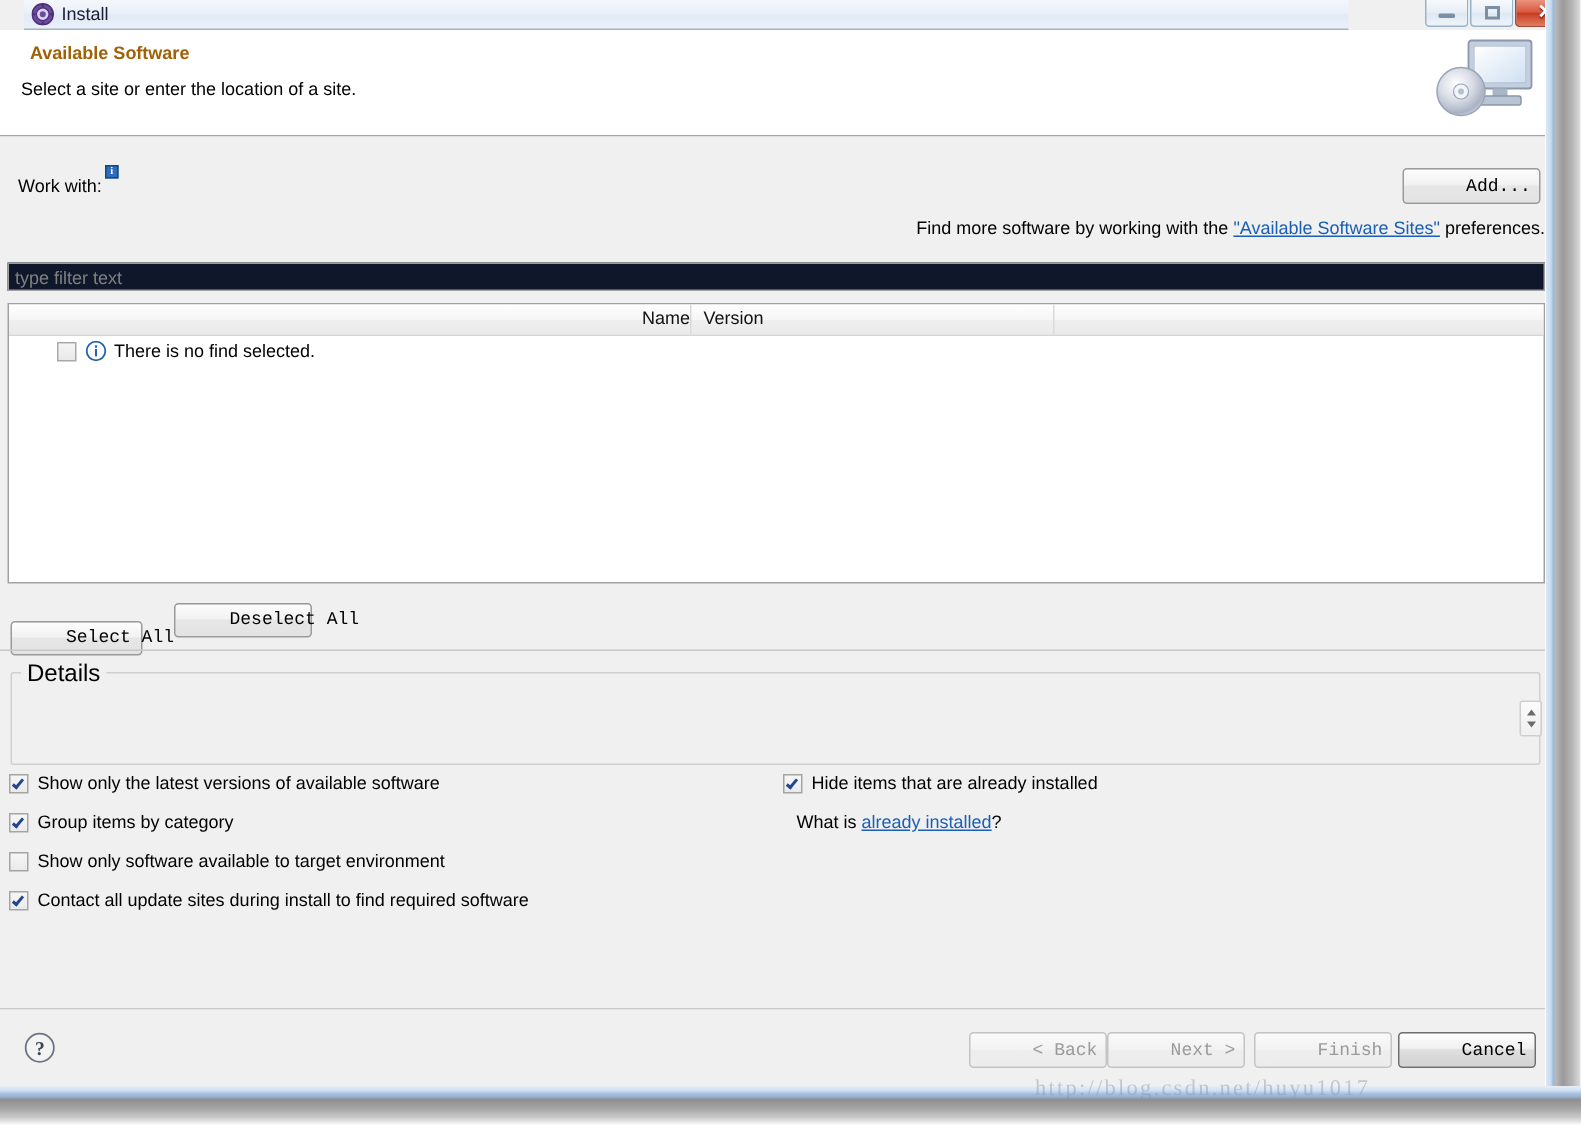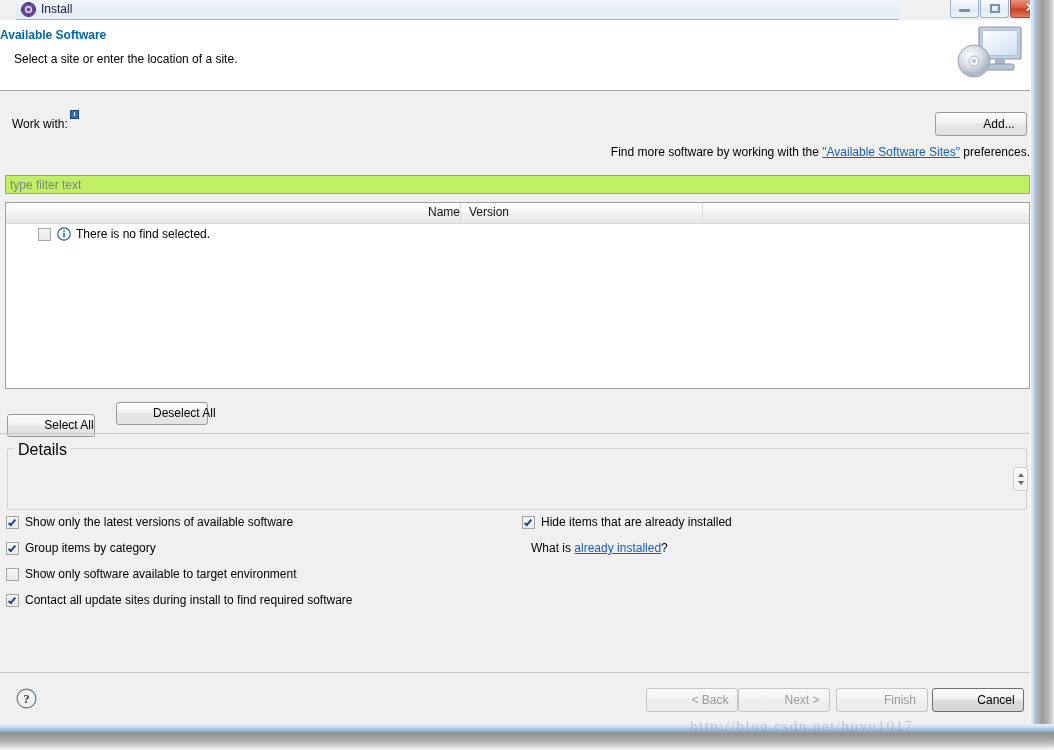--- a/index.html
+++ b/index.html
@@ -125,24 +125,24 @@
     position: absolute;
     left: 0; top: 20px;
     width: 1035px;
     height: 71px;
     background: #ffffff;
     border-bottom: 1px solid #9fa6ae;
     box-sizing: border-box;
   }
   #header-title {
     position: absolute;
-    left: 0; top: 8px;
+    left: 20px; top: 8px;
     font-size: 12px;
     font-weight: bold;
-    color: #0369a1;
+    color: #a16207;
   }
   #header-desc {
     position: absolute;
     left: 14px; top: 32px;
     font-size: 12px;
     color: #000;
   }
   #header-icon {
     position: absolute;
     right: 8px; top: 3px;
@@ -208,21 +208,21 @@
     border-left: 4px solid transparent;
     border-right: 4px solid transparent;
     border-top: 5px solid #1b1b1b;
   }
 
   .btn {
     box-sizing: border-box;
     border: 1px solid #9a9a9a;
     border-radius: 3px;
     background: linear-gradient(to bottom, #fdfdfd 0%, #f2f2f2 45%, #e6e6e6 50%, #e3e3e3 100%);
-    font-family: Liberation Sans, sans-serif;
+    font-family: Liberation Mono, monospace;
     font-size: 12px;
     color: #000;
     text-align: center;
     cursor: default;
     white-space: nowrap;
     padding-left: 36px;
   }
   #btn-add {
     position: absolute;
     left: 935px; top: 112px;
@@ -242,21 +242,21 @@
     text-decoration: underline;
     cursor: pointer;
   }
 
   
   #filter {
     position: absolute;
     left: 5px; top: 175px;
     width: 1025px; height: 19px;
     box-sizing: border-box;
-    background: #bef264;
+    background: #0f172a;
     border: 1px solid #a0a0a0;
     border-top-color: #9a9a9a;
   }
   #filter-text {
     position: absolute;
     left: 4px; top: 2px;
     font-size: 12px;
     color: #808080;
     line-height: 14px;
   }

